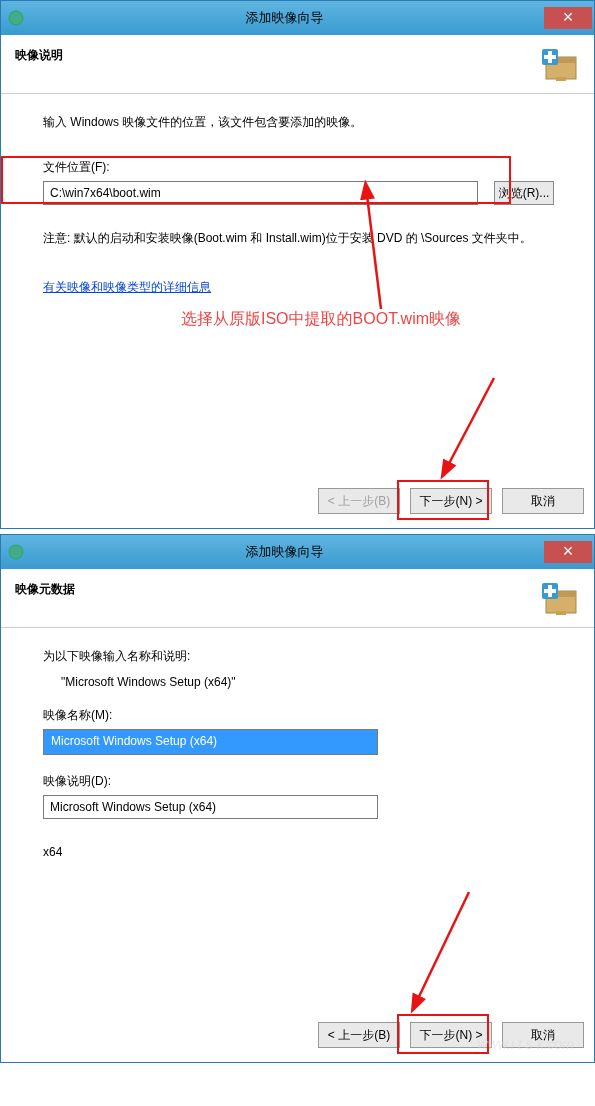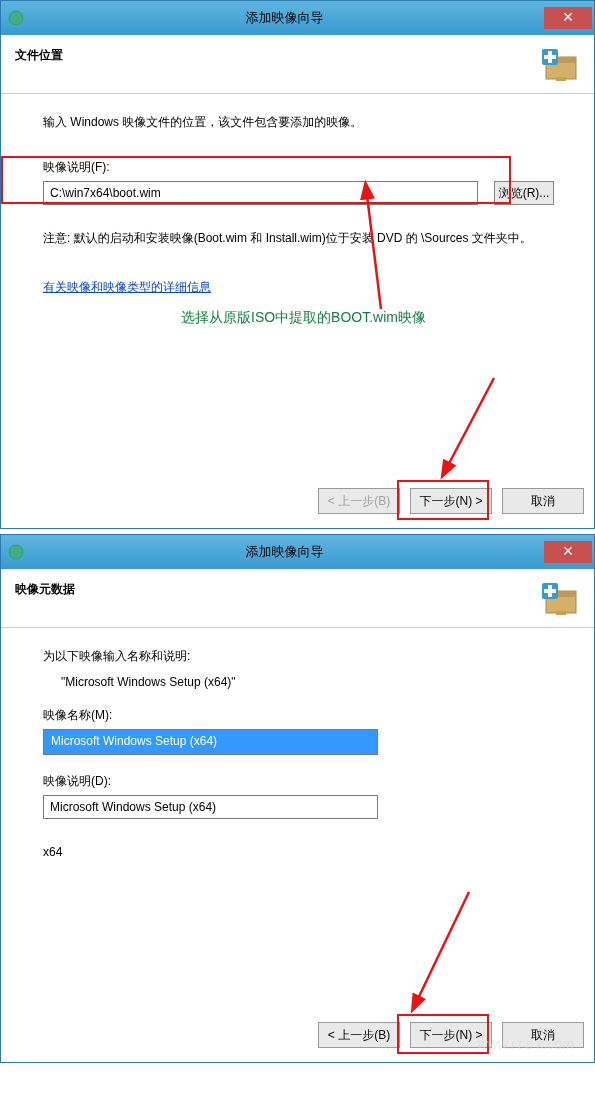--- a/index.html
+++ b/index.html
@@ -131,22 +131,22 @@
     .footer-btn.enabled {
       cursor: pointer;
       color: #000;
     }
     .red-box {
       border: 2px solid #e81313;
       position: absolute;
     }
     .red-text {
       position: absolute;
-      color: #15803d;
-      font-size: 14px;
+      color: #ef4444;
+      font-size: 16px;
     }
     .arrow-svg {
       position: absolute;
       pointer-events: none;
     }
     .selected-input {
       background: #3399ff;
       color: #fff;
       border: 1px solid #3399ff;
       padding: 3px 6px;
@@ -192,36 +192,36 @@
     <div class="title-icon">
       <svg viewBox="0 0 18 18">
           <circle cx="9" cy="9" r="7" fill="#4a8" stroke="#2a6" stroke-width="1"></circle>
         </svg>
     </div>
     <div class="title-text">添加映像向导</div>
     <div class="close-btn">×</div>
   </div>
 
   <div class="header-section">
-    <div class="header-title">文件位置</div>
+    <div class="header-title">映像说明</div>
     <div class="header-icon">
       <svg viewBox="0 0 42 36">
         <rect x="8" y="10" width="30" height="22" fill="#d4b06a" stroke="#a8874a" stroke-width="1"></rect>
         <rect x="8" y="10" width="30" height="6" fill="#c0995a"></rect>
         <rect x="4" y="2" width="16" height="16" fill="#3a9ad0" rx="2"></rect>
         <rect x="10" y="4" width="4" height="12" fill="#fff"></rect>
         <rect x="6" y="8" width="12" height="4" fill="#fff"></rect>
         <rect x="18" y="30" width="10" height="4" fill="#c9a050"></rect>
       </svg>
     </div>
   </div>
 
   <div class="content">
     <div class="instruction">输入 Windows 映像文件的位置，该文件包含要添加的映像。</div>
-    <div class="field-label">映像说明(F):</div>
+    <div class="field-label">文件位置(F):</div>
     <div class="field-row">
       <input type="text" class="text-input" value="C:\win7x64\boot.wim" style="">
       <button class="browse-btn">浏览(R)...</button>
     </div>
     <div class="note">注意: 默认的启动和安装映像(Boot.wim 和 Install.wim)位于安装 DVD 的 \Sources 文件夹中。</div>
     <a class="link">有关映像和映像类型的详细信息</a>
 
     
     <div class="red-box" style="left:0px; top:62px; width:510px; height:48px;"></div>
     <div class="red-text" style="left:180px; top:215px;">选择从原版ISO中提取的BOOT.wim映像</div>

